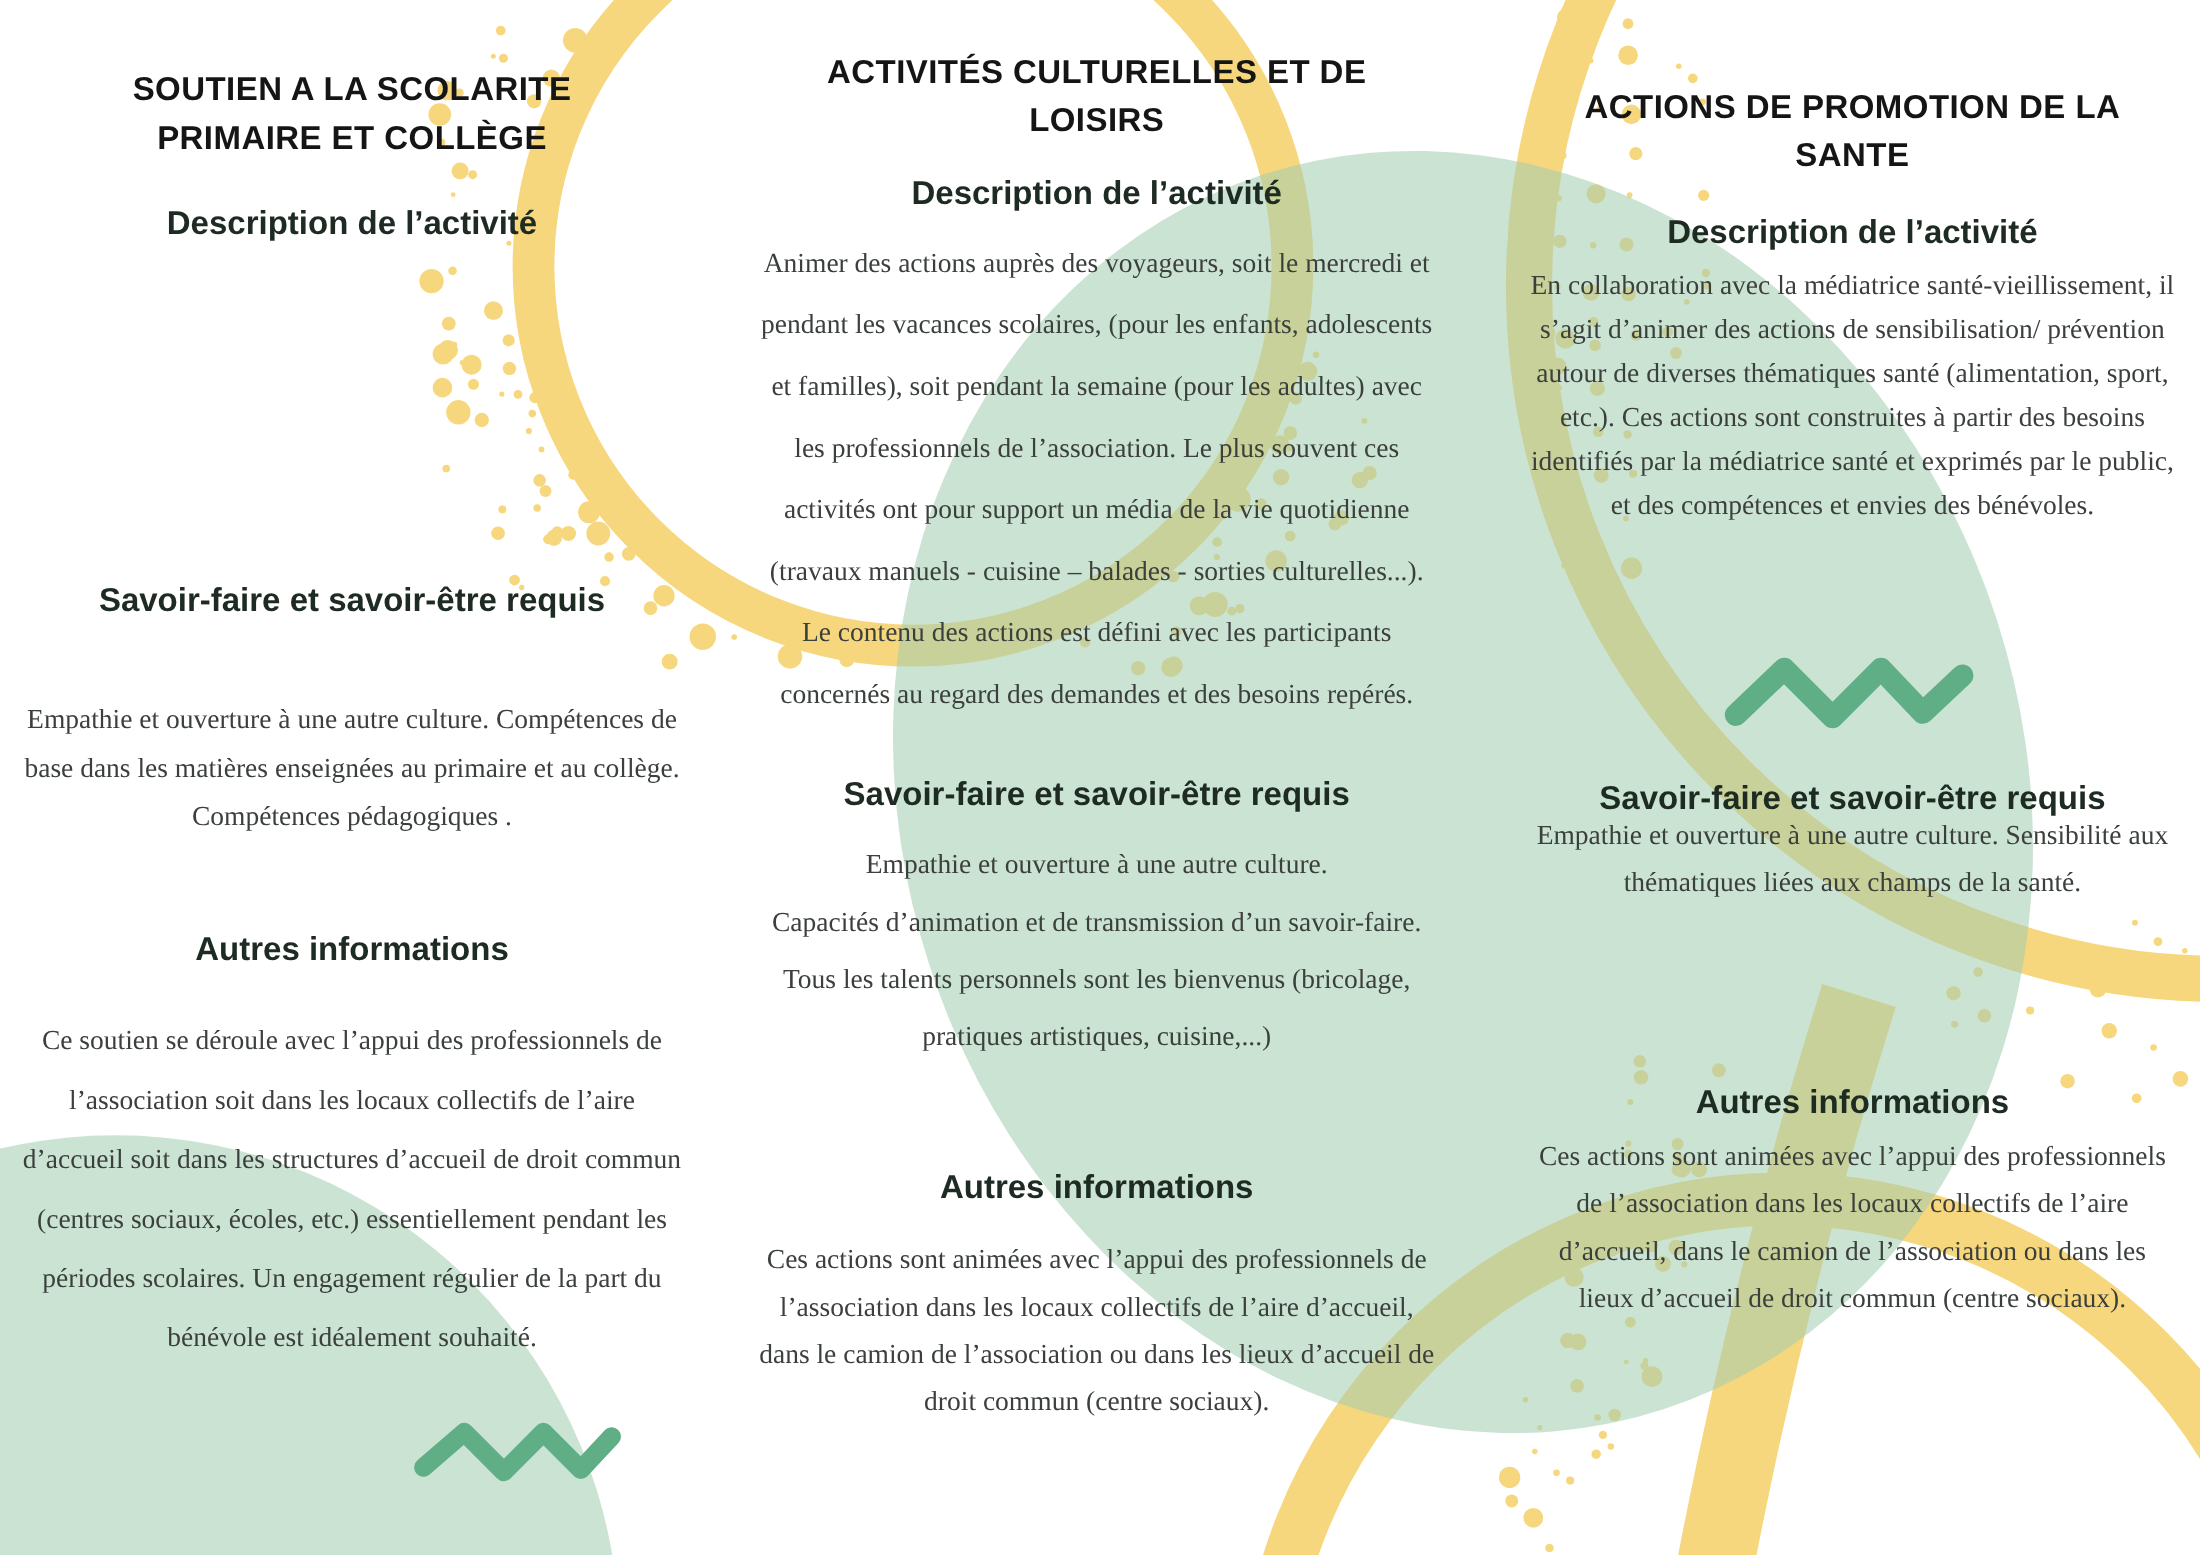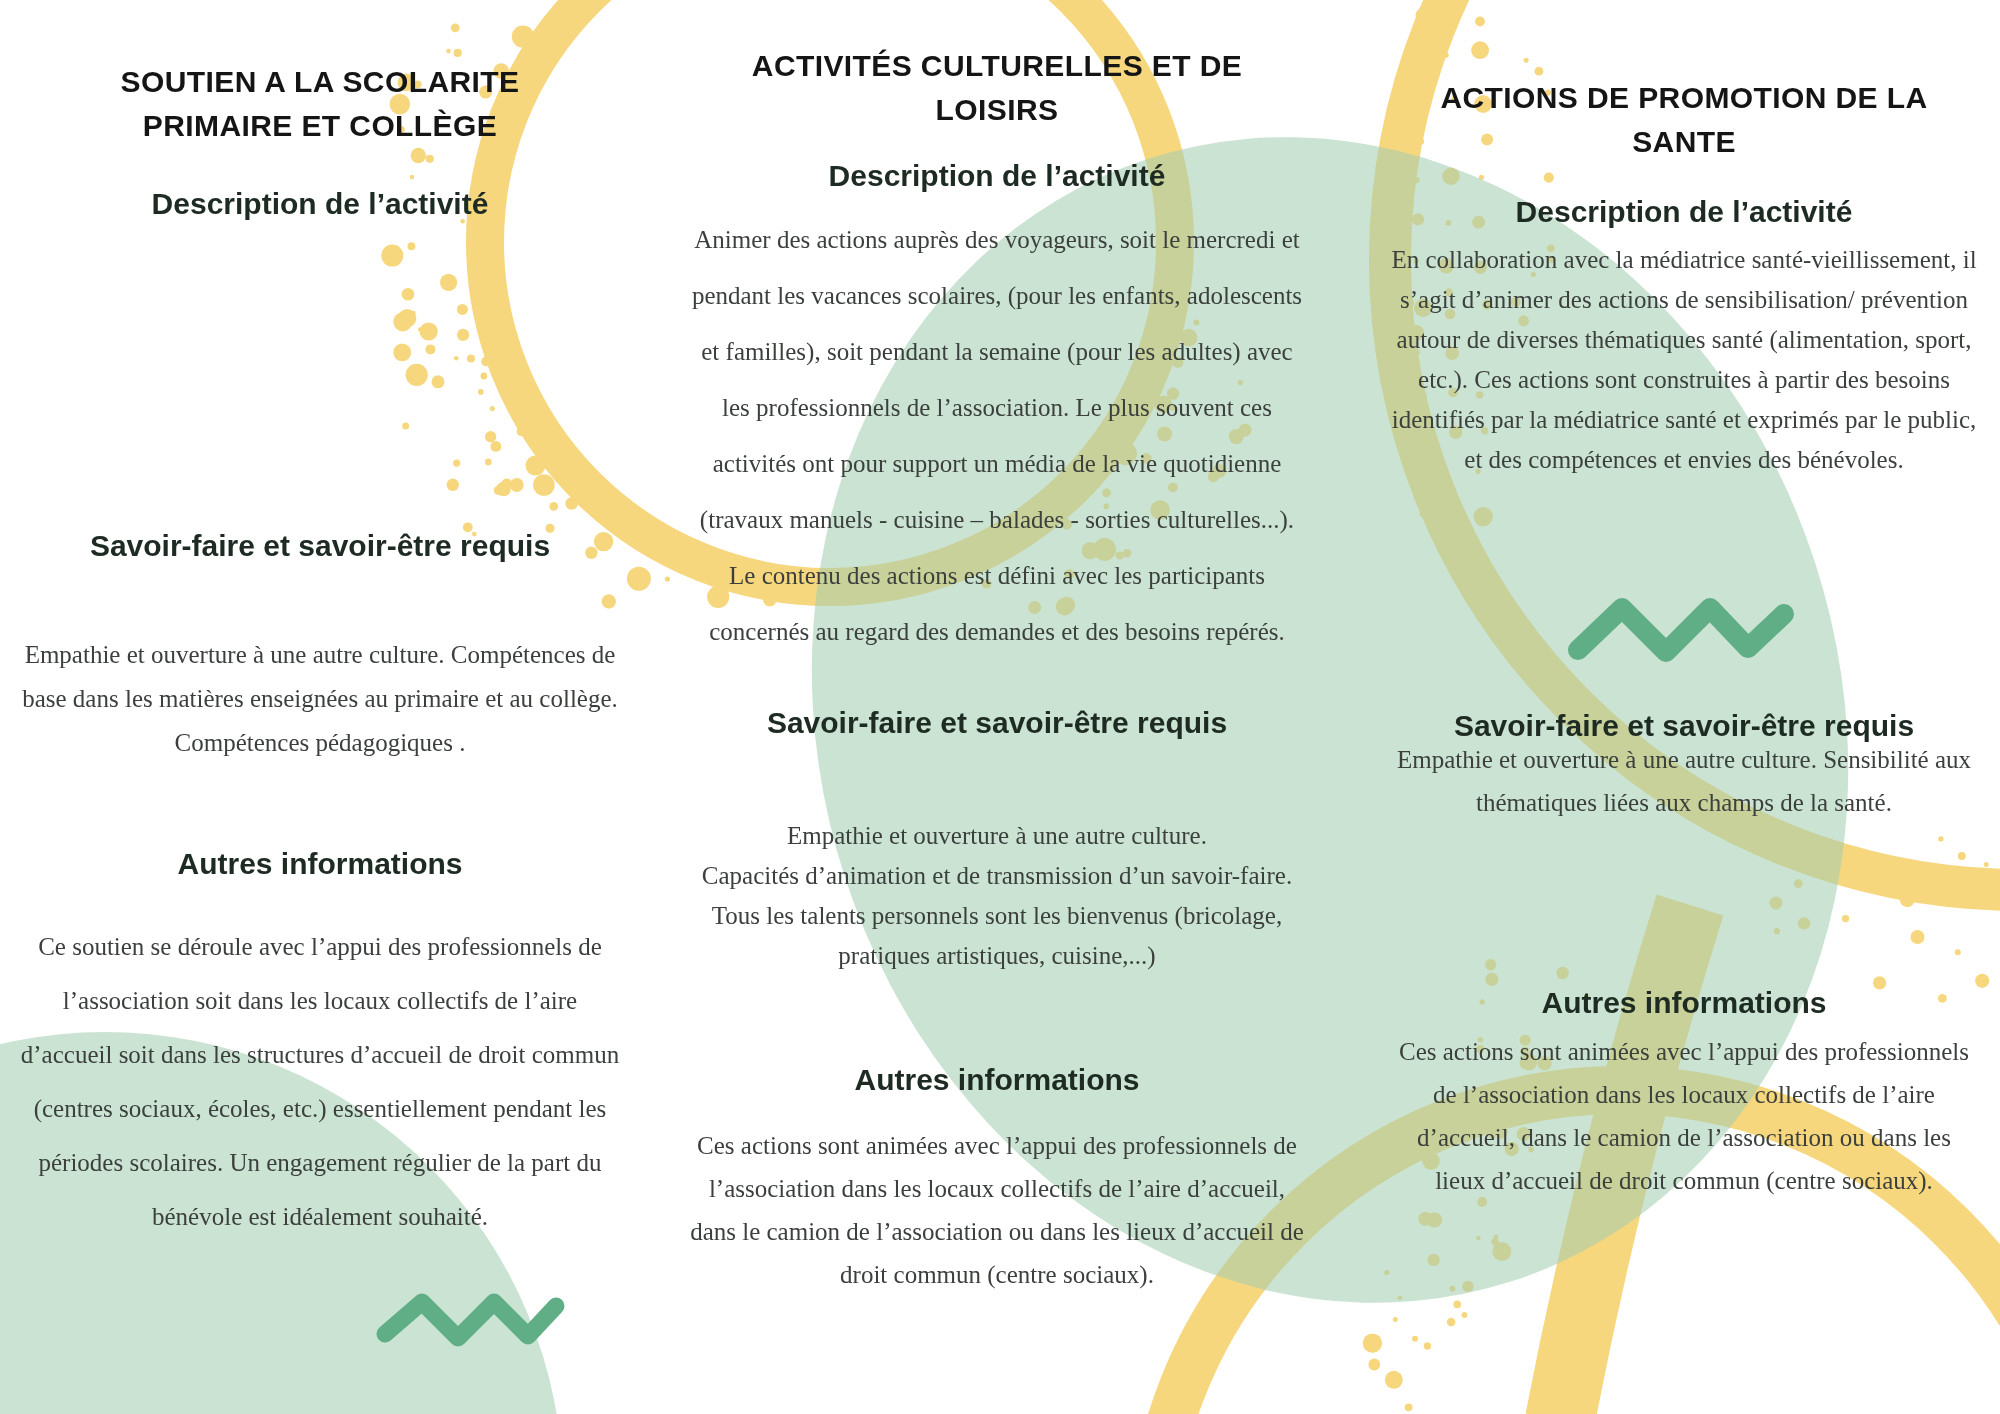--- a/index.html
+++ b/index.html
@@ -30,21 +30,21 @@
   .body{
     font-family:"Liberation Serif", serif;
     font-size:25px;color:#3b403c;
   }
   
   .t-c1{top:60px;}  .h-c1a{top:186px;} .p-c1a{top:246px;line-height:44px;}
   .h-c1b{top:528px;} .p-c1b{top:588px;line-height:44px;margin-top:45px;}
   .h-c1c{top:846px;} .p-c1c{top:920px;line-height:54px;}
   
   .t-c2{top:44px;}  .h-c2a{top:158px;} .p-c2a{top:212px;line-height:56px;}
-  .h-c2b{top:705px;} .p-c2b{top:816px;line-height:40px;}
+  .h-c2b{top:705px;} .p-c2b{top:761px;line-height:52px;}
   .h-c2c{top:1062px;} .p-c2c{top:1124px;line-height:43px;}
   
   .t-c3{top:76px;}  .h-c3a{top:194px;} .p-c3a{top:240px;line-height:40px;}
   .h-c3b{top:708px;} .p-c3b{top:738px;line-height:43px;font-family:Liberation Serif, serif;}
   .h-c3c{top:985px;} .p-c3c{top:1030px;line-height:43px;}
 </style>
 </head>
 <body>
 
 <div class="page">

